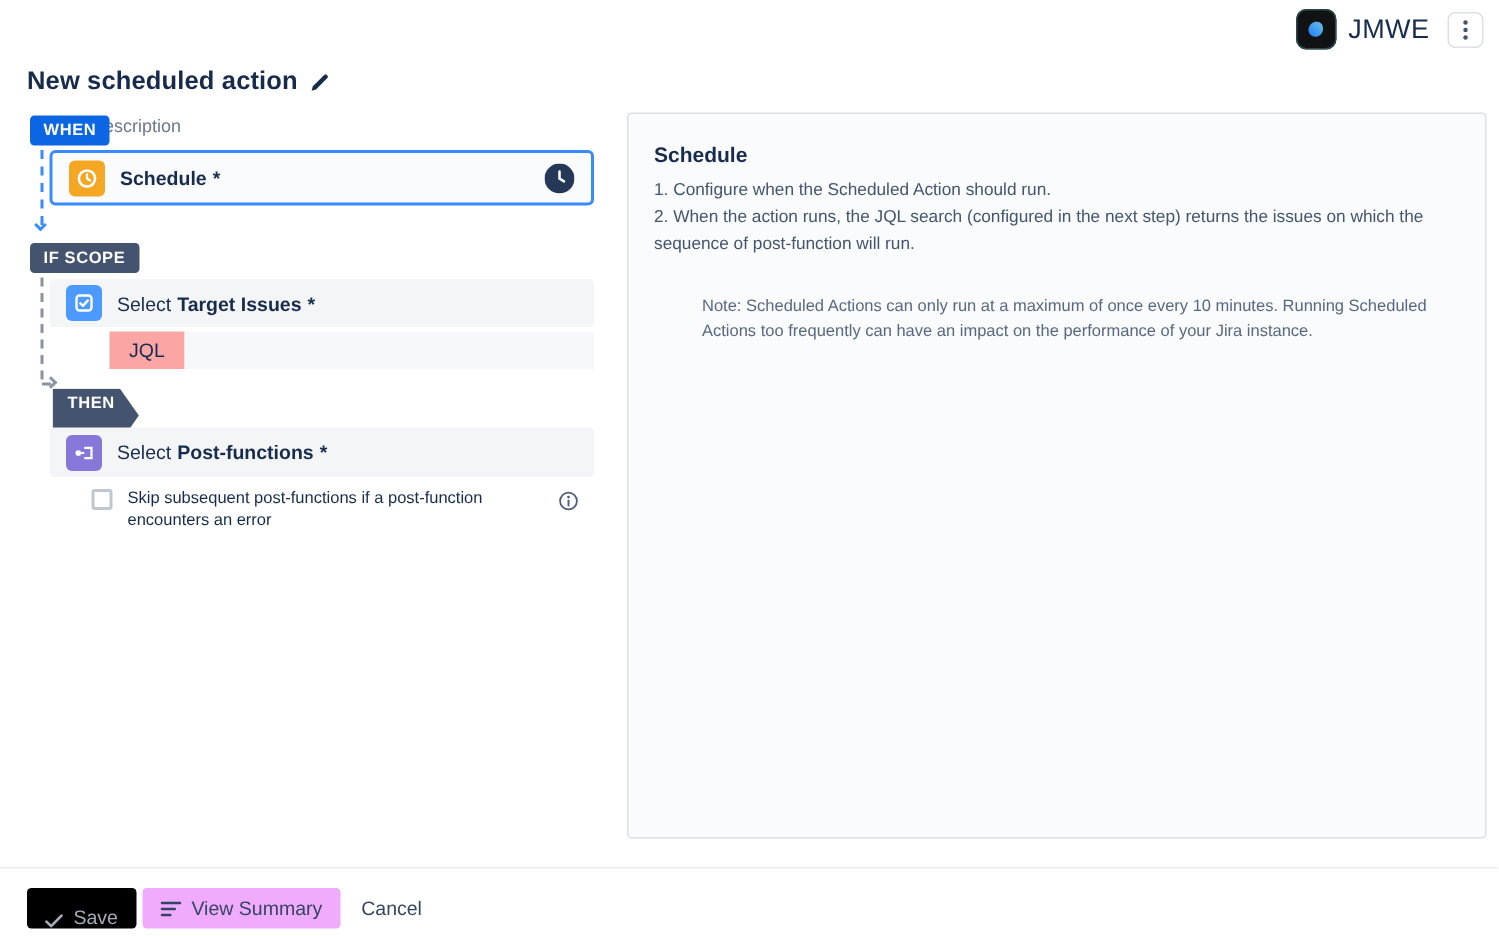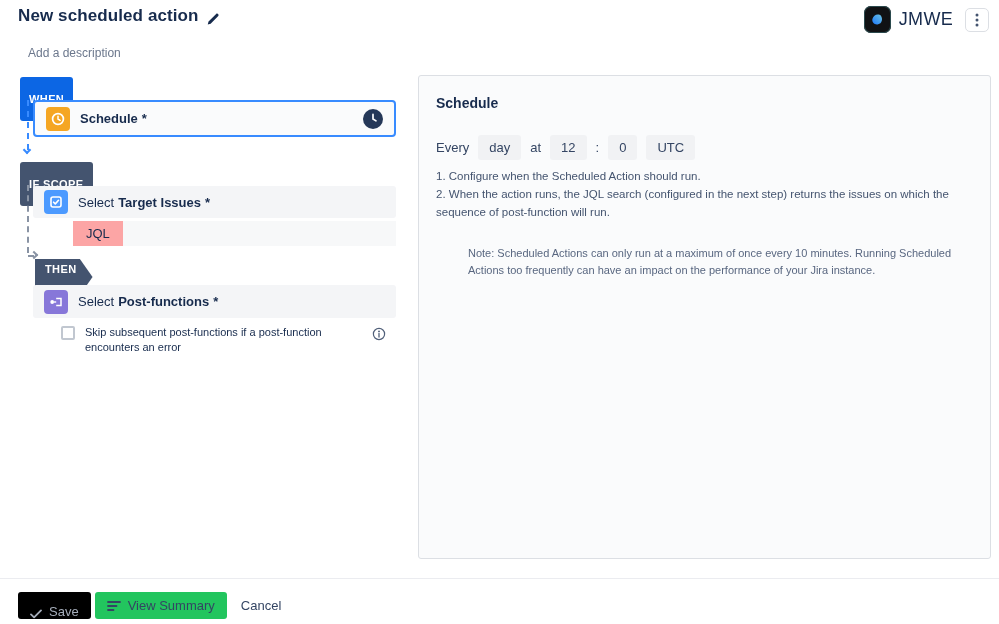--- a/index.html
+++ b/index.html
@@ -7,33 +7,33 @@
   body {
     background: #fff;
     font-family: "Liberation Sans", sans-serif;
     color: #172B4D;
     position: relative;
     overflow: hidden;
   }
 
   
   .header { display:flex; align-items:flex-start; justify-content:space-between; padding:6px 10px 0 18px; }
-  .title-row { display:flex; align-items:flex-end; gap:7px; }
+  .title-row { display:flex; align-items:center; gap:7px;margin-top:38px; }
   .page-title { font-size:17px; font-weight:700; color:#172B4D; letter-spacing:.1px; }
   .pencil { display:inline-flex; margin-top:2px; }
   .brand-row { display:flex; align-items:center; gap:8px; }
   .brand-logo { width:27px; height:27px; border-radius:7px; background:#101214; display:flex; align-items:center; justify-content:center; box-shadow:0 0 0 1px #2b4a4e inset; }
   .brand-name { font-size:18px; font-weight:500; color:#172B4D; letter-spacing:.3px; }
   .kebab-btn { width:24px; height:24px; border:1px solid #DCDFE4; border-radius:5px; background:#fff; display:flex; align-items:center; justify-content:center; margin-left:4px; cursor:pointer; }
 
   .description-link { margin:13px 0 0 28px; font-size:12px; color:#6B778C; width:fit-content; cursor:pointer; }
 
   
   .workflow { position:absolute; left:20px; top:77px; width:378px; height:285px; }
-  .badge { position:absolute; font-size:11px; font-weight:700; color:#fff; letter-spacing:.4px; padding:16px 9px; border-radius:3px; line-height:1.1; }
+  .badge { position:absolute; font-size:11px; font-weight:700; color:#fff; letter-spacing:.4px; padding:4px 9px; border-radius:3px; line-height:1.1; }
   .badge-when { left:0; top:0; background:#0C66E4; }
   .badge-ifscope { left:0; top:85px; background:#44546F; }
   .badge-then {
     left:15px; top:182px; background:#44546F; border-radius:0;
     padding:4px 16px 20px 10px;
     clip-path: polygon(0 0, 78% 0, 100% 50%, 78% 100%, 0 100%);
   }
 
   .connector { position:absolute; width:0; border-left:2px dashed #85B8FF; }
   .connector-blue { left:7px; top:23px; height:50px; border-color:#388BFF; }
@@ -71,21 +71,21 @@
   .sched-controls { display:flex; align-items:center; gap:9px; margin-top:24px; font-size:13px; color:#344563; }
   .ctl-box { background:#F1F2F4; border-radius:3px; padding:5px 11px; font-size:13px; color:#344563; min-width:24px; text-align:center; cursor:pointer; }
   .instructions { margin-top:8px; font-size:11.5px; line-height:1.55; color:#44546F; max-width:545px; }
   .panel-note { margin-top:24px; font-size:11px; line-height:1.55; color:#596780; max-width:528px;margin-left:32px; }
 
   
   .footer-divider { position:absolute; left:0; top:578px; width:999px; height:1px; background:#EBECF0; }
   .footer { position:absolute; left:18px; top:592px; display:flex; align-items:center; gap:4px; }
   .btn { display:flex; align-items:center; gap:7px; height:27px; padding:0 12px; border:none; border-radius:3px; font-family:"Liberation Sans",sans-serif; font-size:13px; font-weight:500; cursor:pointer; }
   .btn-save { background:#000000; color:#A5ADBA; cursor:default;align-items:flex-end; }
-  .btn-summary { background:#22c55e; color:#344563; }
+  .btn-summary { background:#f0abfc; color:#344563; }
   .btn-cancel { background:transparent; color:#344563; padding:0 10px; }
 </style>
 </head>
 <body>
 
 <div class="header">
   <div class="title-row">
     <span class="page-title">New scheduled action</span>
     <span class="pencil">
       <svg width="14" height="14" viewBox="0 0 16 16">
@@ -193,29 +193,20 @@
           <circle cx="7" cy="4.4" r="0.95" fill="#505F79"></circle>
           <path d="M7 6.6v3.4" stroke="#505F79" stroke-width="1.3" stroke-linecap="round"></path>
         </svg>
     </span>
   </div>
 </div>
 
 <div class="panel">
   <div class="panel-title">Schedule</div>
 
-  <div class="sched-controls">
-    <span>Every</span>
-    <span class="ctl-box">day</span>
-    <span>at</span>
-    <span class="ctl-box">12</span>
-    <span>:</span>
-    <span class="ctl-box">0</span>
-    <span class="ctl-box">UTC</span>
-  </div>
 
   <div class="instructions">
     <div>1. Configure when the Scheduled Action should run.</div>
     <div>2. When the action runs, the JQL search (configured in the next step) returns the issues on which the sequence of post-function will run.</div>
   </div>
 
   <div class="panel-note">Note: Scheduled Actions can only run at a maximum of once every 10 minutes. Running Scheduled Actions too frequently can have an impact on the performance of your Jira instance.</div>
 </div>
 
 <div class="footer-divider"></div>

